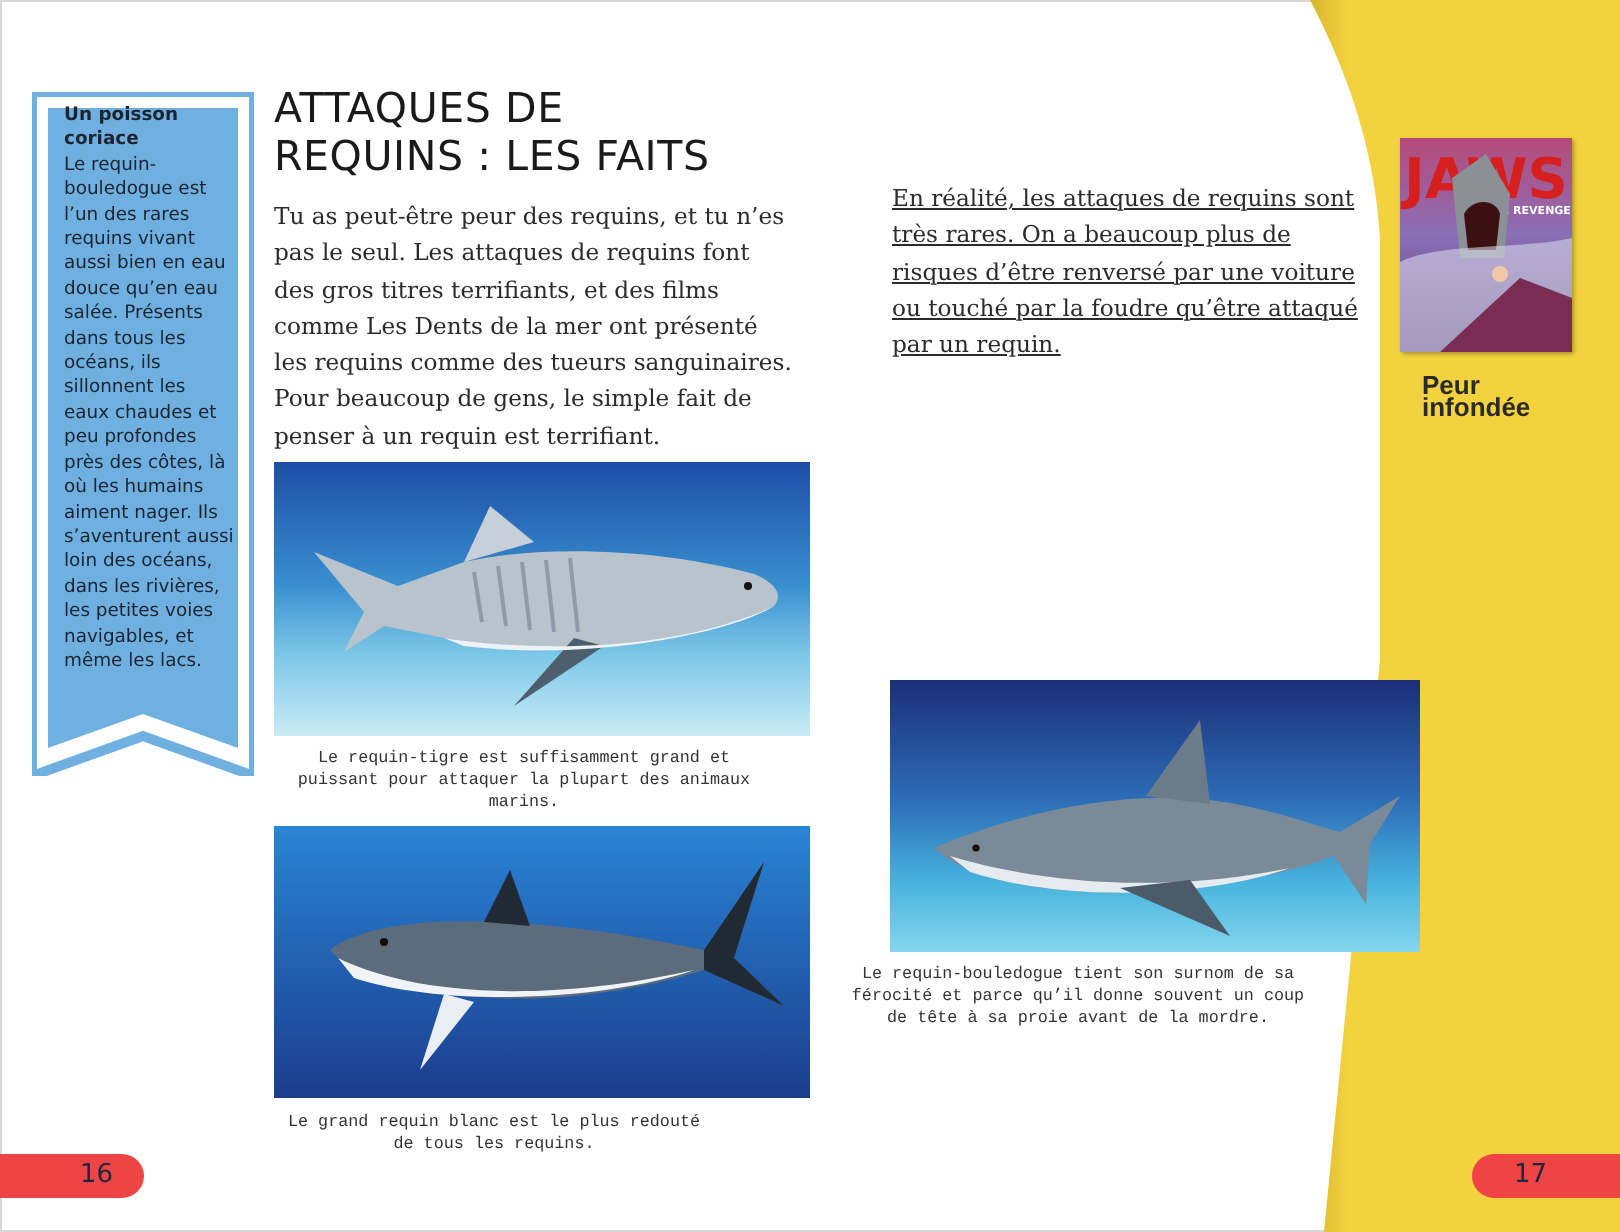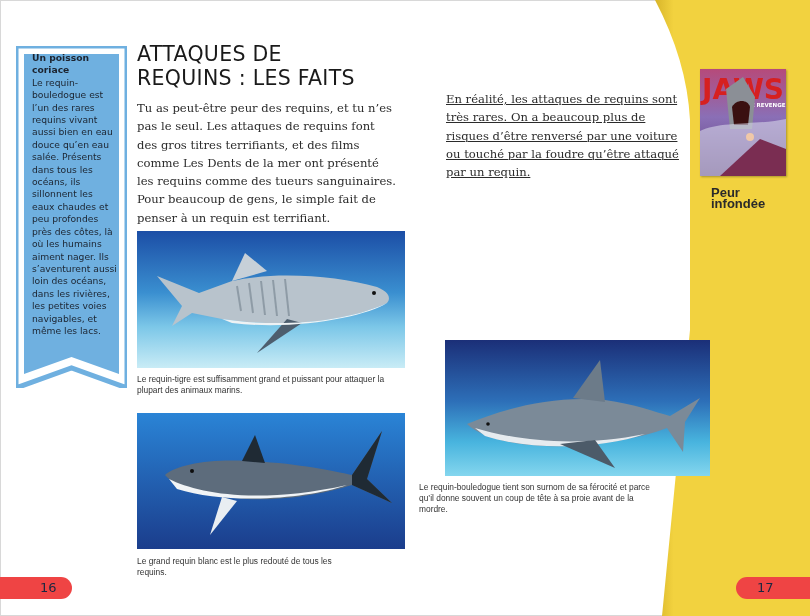--- a/index.html
+++ b/index.html
@@ -37,21 +37,21 @@
   .body-text p.indent { text-indent: 14px; }
 
   
   .photo { position: absolute; overflow: hidden; z-index: 2; }
   .photo svg { display: block; }
   .ph-tiger { left: 137px; top: 231px; width: 268px; height: 137px; }
   .ph-white { left: 137px; top: 413px; width: 268px; height: 136px; }
   .ph-bull  { left: 445px; top: 340px; width: 265px; height: 136px; }
 
   .caption {
-    position: absolute; font-family: Liberation Sans, sans-serif; font-size: 8.4px; line-height: 11px; color: #333; z-index: 2;
+    position: absolute; font-family: Liberation Mono, monospace; font-size: 8.4px; line-height: 11px; color: #333; z-index: 2; text-align: center;
   }
   .cap-tiger { left: 137px; top: 374px; width: 250px; }
   .cap-white { left: 137px; top: 556px; width: 220px; }
   .cap-bull  { left: 419px; top: 482px; width: 240px; }
 
   
   .poster { position: absolute; left: 700px; top: 69px; width: 86px; height: 107px; z-index: 2; box-shadow: 1px 1px 2px rgba(0,0,0,0.3); }
   .poster-caption {
     position: absolute; left: 711px; top: 187px; width: 80px;
     font-family: Liberation Sans, sans-serif; font-size: 13px; line-height: 11px; color: #2a2a2a; z-index: 2;

